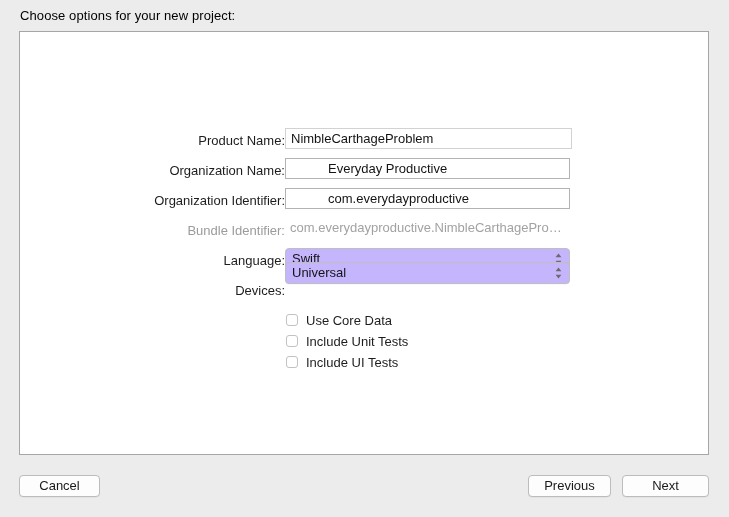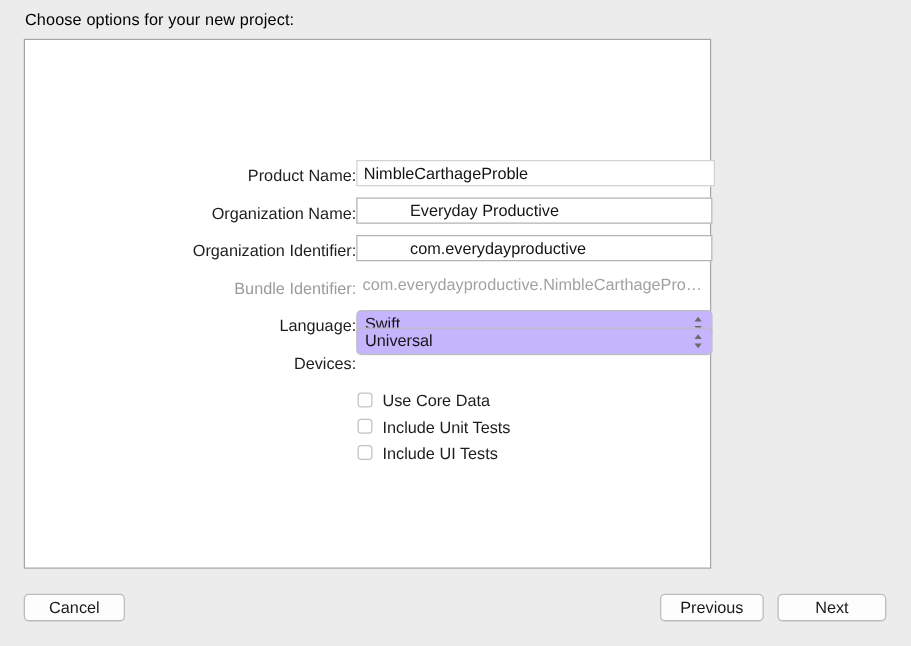--- a/index.html
+++ b/index.html
@@ -26,21 +26,21 @@
     color: #000000;
     letter-spacing: 0.1px;
     white-space: nowrap;
   }
 
   
   .panel {
     position: absolute;
     left: 19px;
     top: 31px;
-    width: 550px;
+    width: 690px;
     height: 424px;
     background: #ffffff;
     border: 1px solid #a6a6a6;
     box-sizing: border-box;
   }
 
   
   .form {
     position: absolute;
     left: 0;
@@ -162,21 +162,21 @@
 <body>
 
 <div class="prompt">Choose options for your new project:</div>
 
 <div class="panel">
   <div class="form">
 
     <div class="row" style="left:0; top:97px; width:265px;">
       <div class="label">Product Name:</div>
     </div>
-    <div class="field light" style="left:265px; top:96px; width:287px;">NimbleCarthageProble</div>
+    <div class="field light" style="left:265px; top:96px; width:287px;">NimbleCarthageProblem</div>
 
     <div class="row" style="left:0; top:127px; width:265px;">
       <div class="label">Organization Name:</div>
     </div>
     <div class="field strong" style="left:265px; top:126px; width:285px;">Everyday Productive</div>
 
     <div class="row" style="left:0; top:157px; width:265px;">
       <div class="label">Organization Identifier:</div>
     </div>
     <div class="field strong" style="left:265px; top:156px; width:285px;">com.everydayproductive</div>

